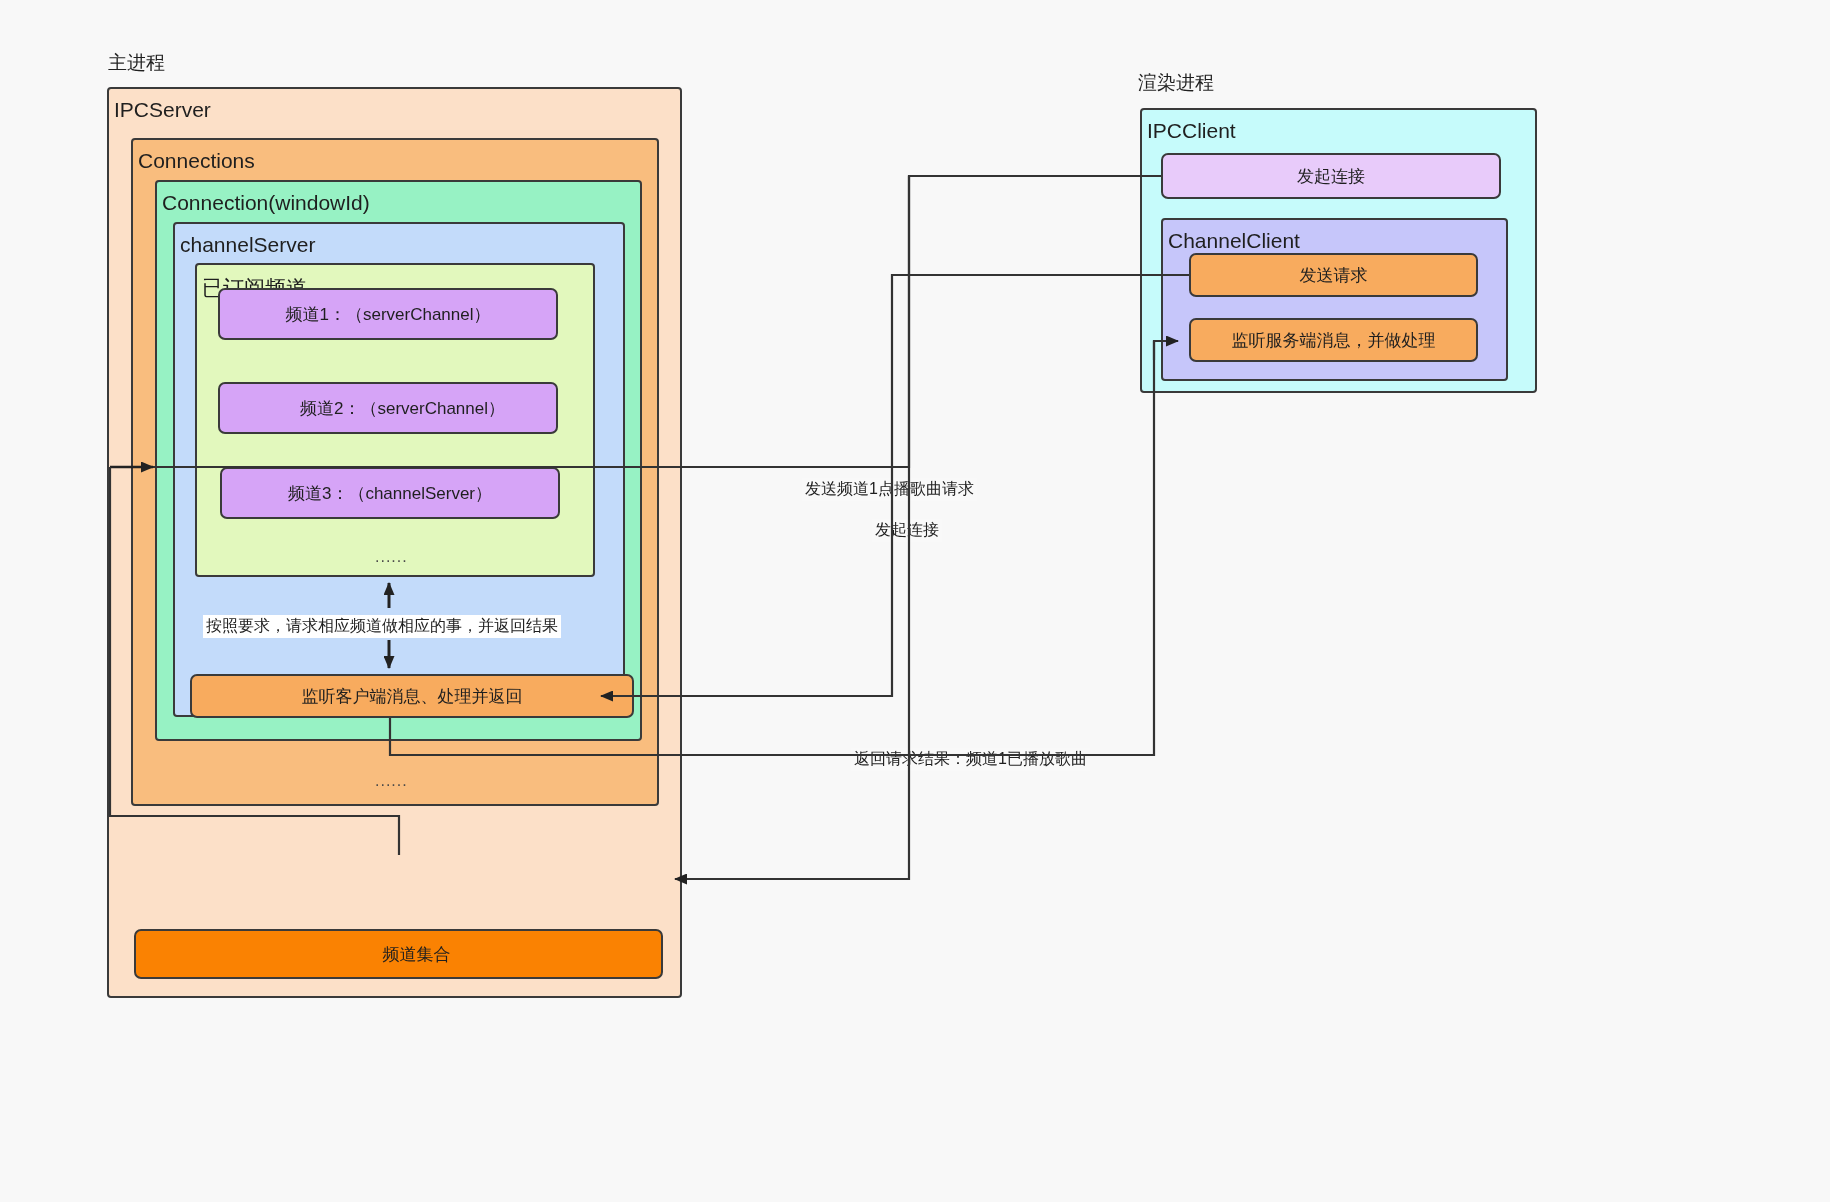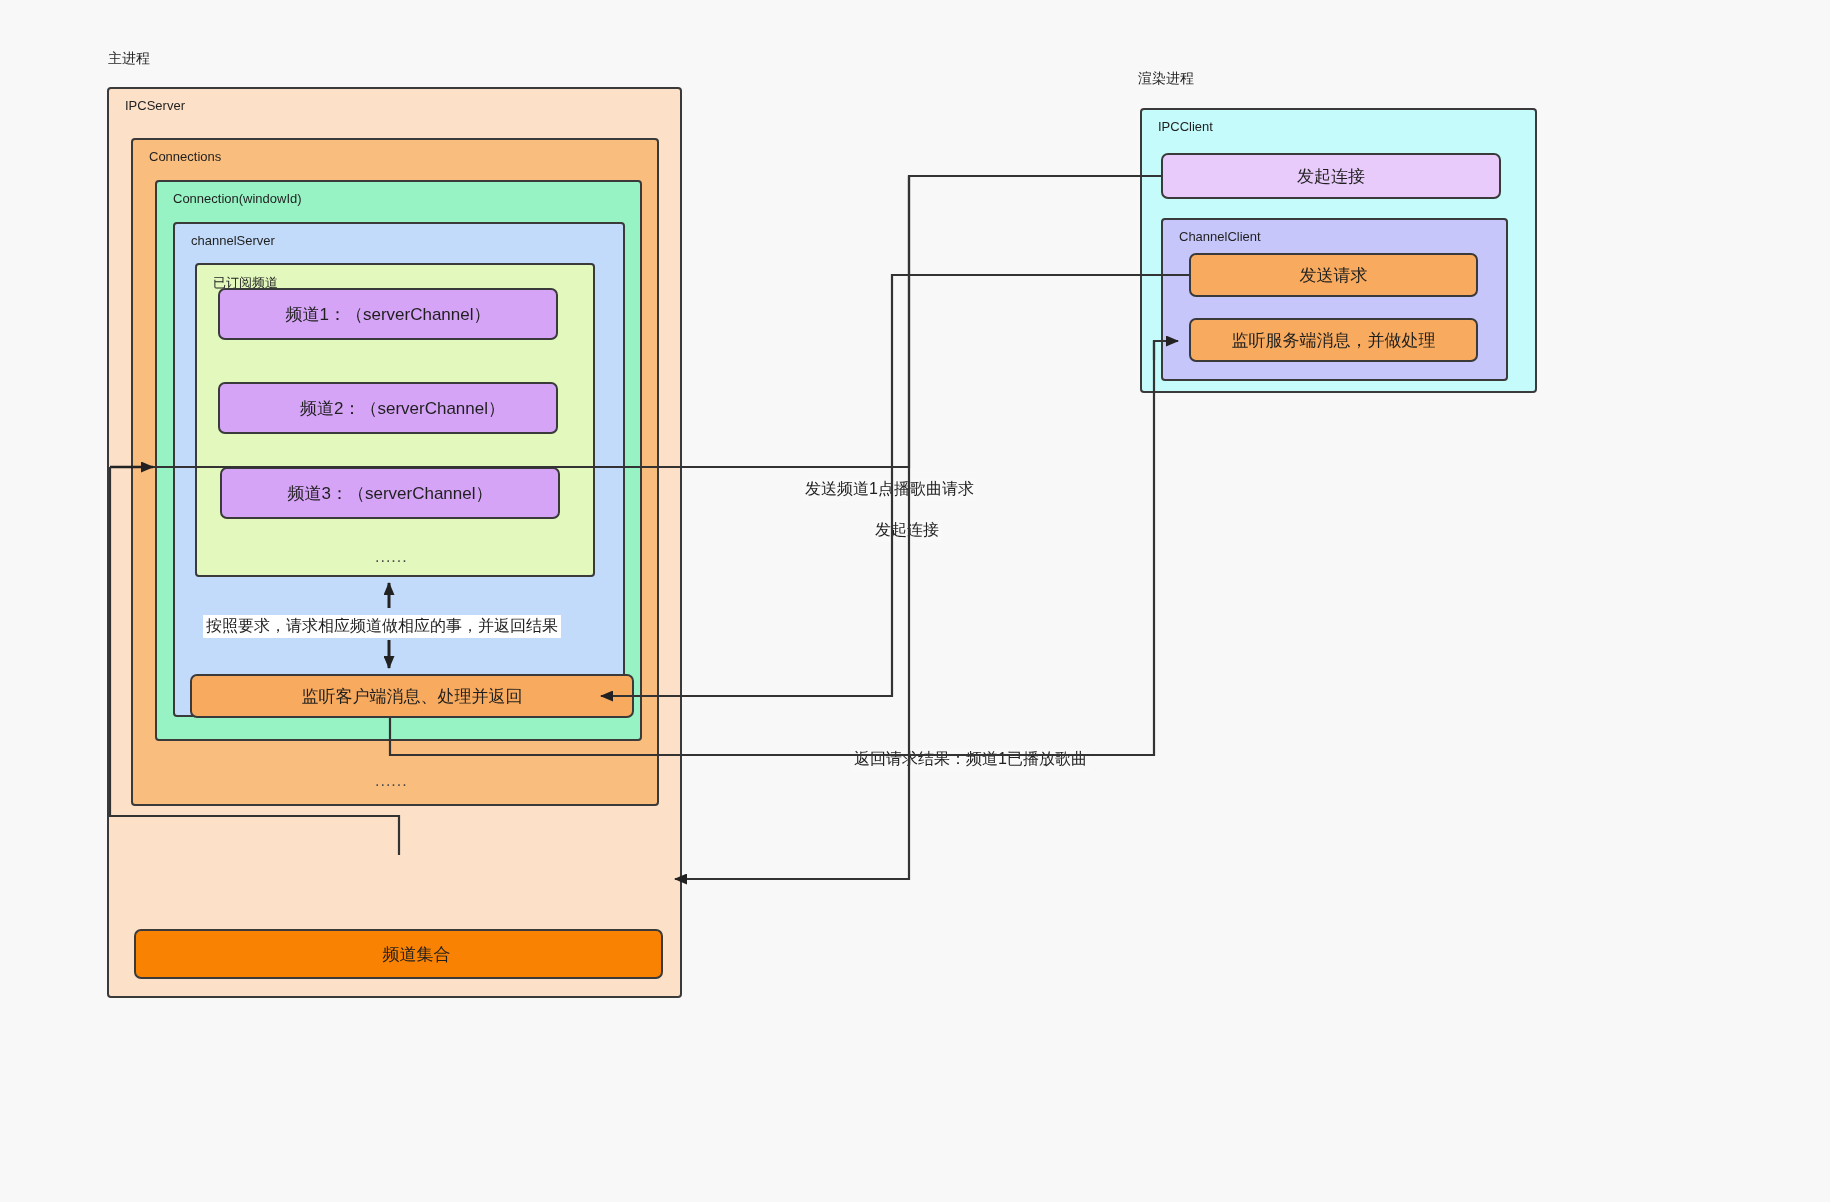--- a/index.html
+++ b/index.html
@@ -15,35 +15,35 @@
     overflow: hidden;
   }
   .stage {
     position: absolute;
     left: 0; top: 0;
     width: 1830px;
     height: 1202px;
   }
   .lbl-process {
     position: absolute;
-    font-size: 14px;
+    font-size: 19px;
     color: #1f1f1f;
     white-space: nowrap;
   }
   .box {
     position: absolute;
     box-sizing: border-box;
     border: 2.5px solid #3a3a3a;
     border-radius: 4px;
   }
   .box-title {
     position: absolute;
-    left: 16px;
+    left: 5px;
     top: 9px;
-    font-size: 13px;
+    font-size: 21px;
     color: #1f1f1f;
     white-space: nowrap;
   }
   .leafbox {
     position: absolute;
     box-sizing: border-box;
     border: 2.5px solid #3a3a3a;
     border-radius: 7px;
     display: flex;
     align-items: center;
@@ -107,21 +107,21 @@
     <div class="box-title">已订阅频道</div>
   </div>
 
   <div class="leafbox" style="left:218px; top:288px; width:340px; height:52px; background:#d6a4f7;">
     <span>频道1：（serverChannel）</span>
   </div>
   <div class="leafbox" style="left:218px; top:382px; width:340px; height:52px; background:#d6a4f7;padding-left:29px;">
     <span>频道2：（serverChannel）</span>
   </div>
   <div class="leafbox" style="left:220px; top:467px; width:340px; height:52px; background:#d6a4f7;">
-    <span>频道3：（serverChannel）</span>
+    <span>频道3：（channelServer）</span>
   </div>
 
   <div class="ellipsis" style="left:375px; top:548px;">......</div>
 
   <div class="leafbox" style="left:190px; top:674px; width:444px; height:44px; background:#f8ab5e;">
     <span>监听客户端消息、处理并返回</span>
   </div>
 
   <div class="edge-label boxed" style="left:203px; top:615px;">按照要求，请求相应频道做相应的事，并返回结果</div>
 

